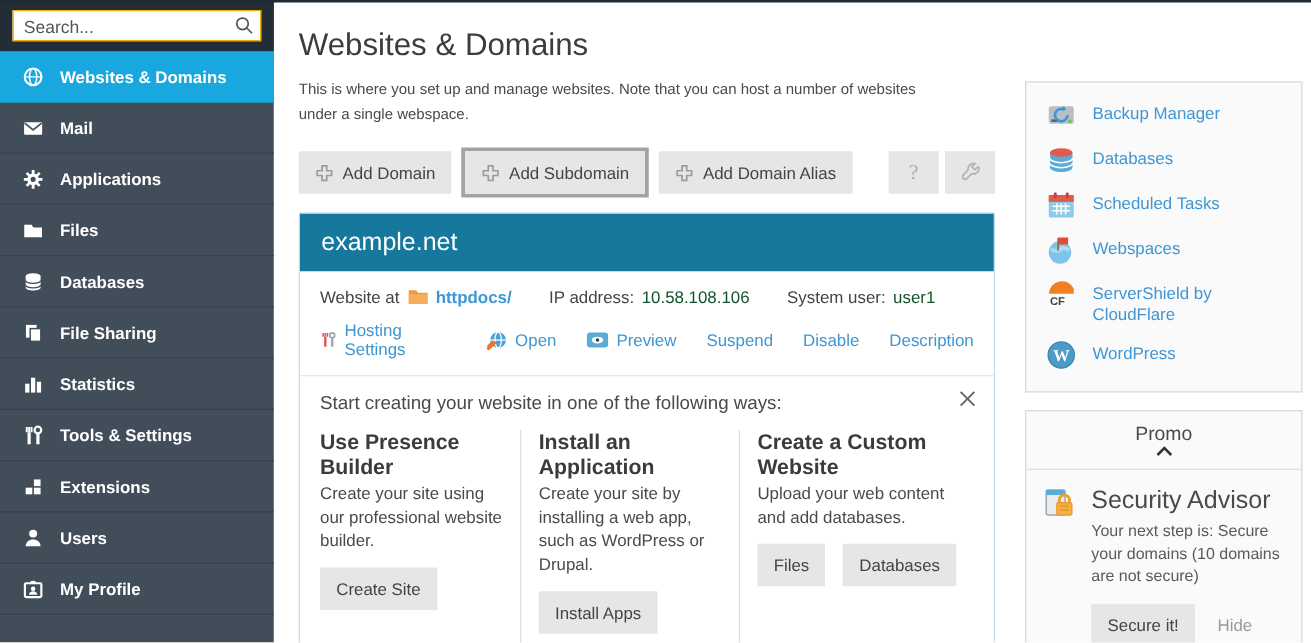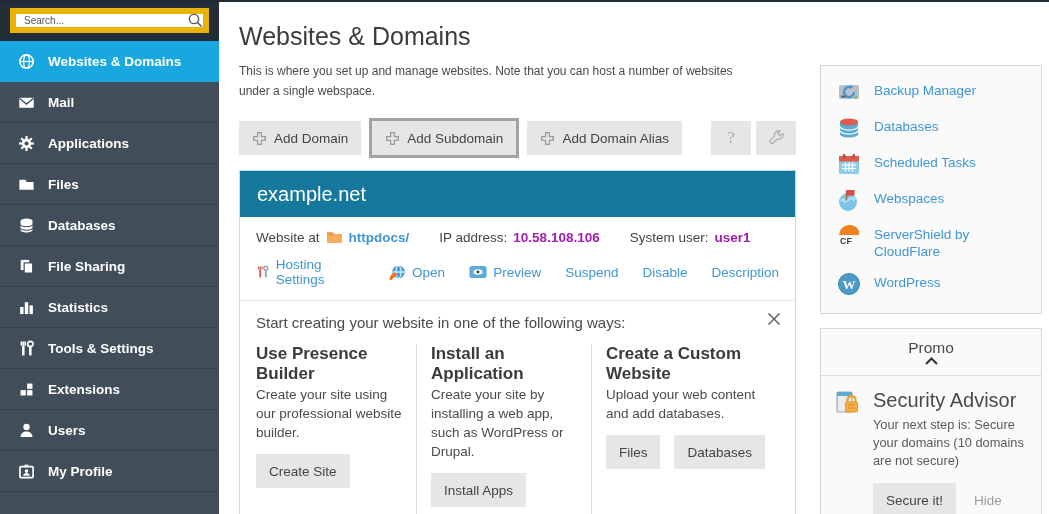--- a/index.html
+++ b/index.html
@@ -9,22 +9,22 @@
     font-family:"Liberation Sans", sans-serif; color:#444;
   }
   
   .topline { position:absolute; left:0; top:0; width:1049px; height:2px; background:#1f2a33; z-index:5; }
 
   
   .sidebar { position:absolute; left:0; top:0; width:219px; height:514px; background:#414e5a; z-index:4; }
   .search-strip { height:41px; background:#222d37; padding:8px 10px; }
   .search-box { position:relative; width:199px; height:25px; background:#fff; }
   .search-box input {
-    width:100%; height:100%; border:6px solid #eab308; padding:2px 26px 2px 8px;
-    font-family:"Liberation Sans", sans-serif; font-size:10px; color:#333; outline:none;
+    width:100%; height:100%; border:1px solid #eab308; padding:2px 26px 2px 8px;
+    font-family:"Liberation Sans", sans-serif; font-size:14px; color:#333; outline:none;
   }
   .search-box input::placeholder { color:#555; }
   .search-mag { position:absolute; right:5px; top:4px; }
   .nav-item {
     height:41px; display:flex; align-items:center; gap:13px; padding-left:18px;
     color:#fff; font-size:13.5px; font-weight:bold; cursor:pointer;
     border-bottom:1px solid #37424d;
   }
   .nav-item.active { background:#18a7de; border-bottom-color:#18a7de; }
   .nav-ico { width:17px; height:17px; flex:0 0 17px; display:flex; align-items:center; justify-content:center; }
@@ -47,21 +47,21 @@
     display:flex; align-items:center; justify-content:center;
     font-size:17px; color:#ababab; font-family:"Liberation Serif", serif;
   }
 
   
   .card { margin-top:11px; border:1px solid #c6dce9; background:#fff; }
   .card-head { background:#16789d; height:46px; display:flex; align-items:center; padding-left:17px; }
   .card-head .domain { color:#fff; font-size:20px; }
   .info-row { display:flex; align-items:center; gap:30px; padding:13px 16px 3px; font-size:13.5px; color:#444; }
   .info-chunk { display:flex; align-items:center; gap:6px; white-space:nowrap; }
-  .b { font-weight:bold; color:#a21caf; }
+  .b { font-weight:normal; color:#14532d; }
   .lnk { color:#3f96d2; text-decoration:none; cursor:pointer; }
   .lnk.semib { font-weight:bold; }
   .links-row { display:flex; align-items:center; gap:24px; padding:9px 16px 13px; font-size:13.5px; }
   .action { display:flex; align-items:center; gap:6px; }
   .divider { border-top:1px solid #e6e6e6; }
 
   .create-panel { position:relative; padding:13px 16px 0; }
   .create-title { font-size:15px; color:#4a4a4a; }
   .close-x { position:absolute; right:14px; top:11px; cursor:pointer; }
   .cols { display:flex; margin-top:13px; }

